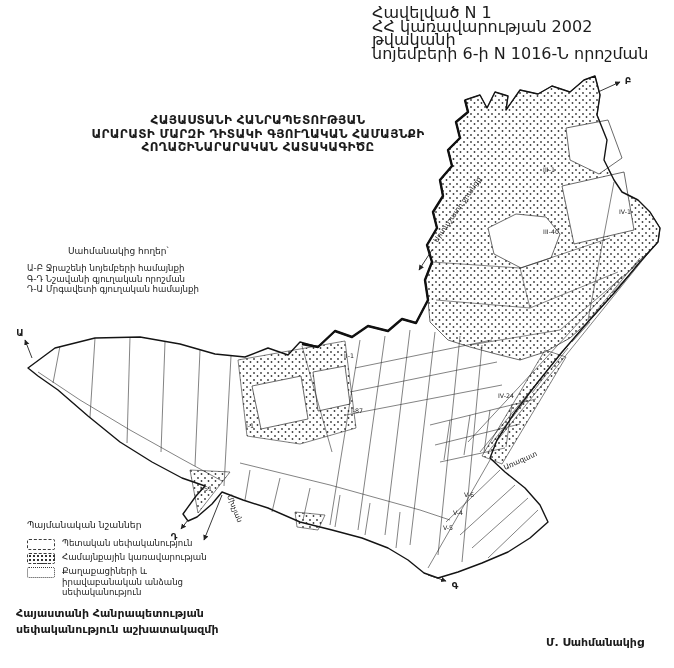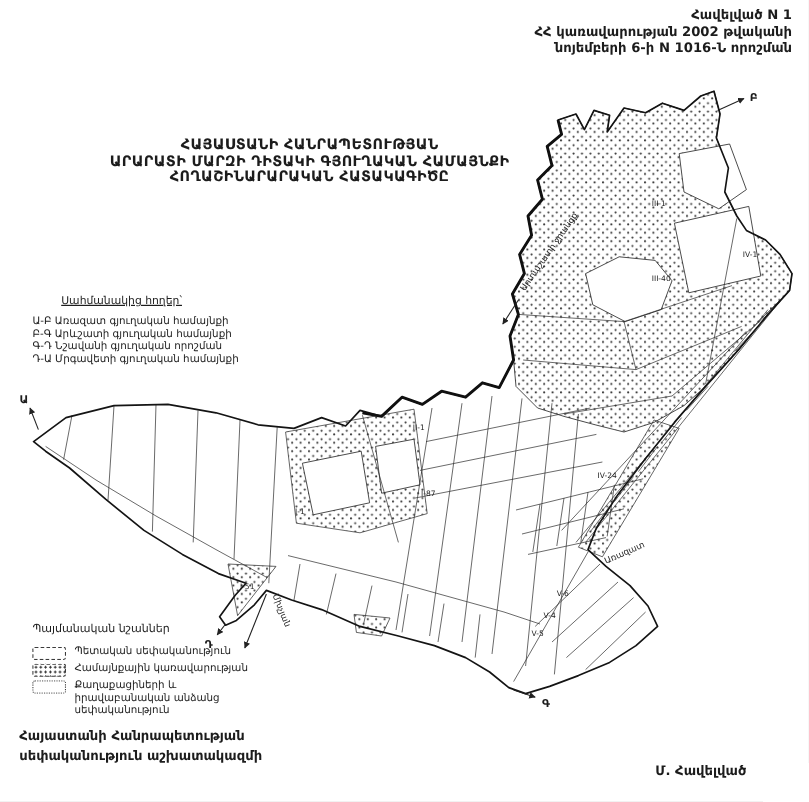--- a/index.html
+++ b/index.html
@@ -1,26 +1,26 @@
 <!DOCTYPE html>
 <html><head>
 <meta charset="utf-8">
 <style>
   html,body{margin:0;padding:0;background:#e8e8e8;}
   .page{
     position:relative;width:674px;height:668px;background:#ffffff;
     font-family:"DejaVu Sans",sans-serif;color:#1c1c1c;overflow:hidden;
   }
   .abs{position:absolute;}
-  .appendix{left:372px;top:6px;width:288px;text-align:right;
-    font-size:11px;line-height:13.5px;font-weight:bold;}
+  .appendix{left:372px;top:6px;width:288px;text-align:left;
+    font-size:16px;line-height:13.5px;font-weight:normal;}
   .map-title{left:48px;top:114px;width:420px;text-align:center;
     font-size:12px;line-height:13.5px;font-weight:bold;letter-spacing:.3px;}
   .adjacent{left:27px;top:246px;font-size:8.6px;line-height:10.8px;}
-  .adjacent .hd{margin-left:24px;margin-bottom:6px;font-size:9px;text-decoration:underline;}
+  .adjacent .hd{margin-left:41px;margin-bottom:6px;font-size:9px;}
   .legend{left:27px;top:519px;font-size:8.6px;}
   .legend .hd{margin-bottom:8px;font-size:9.2px;}
   .lg-row{display:flex;align-items:flex-start;margin-bottom:2px;}
   .sw{width:26px;height:9px;border:1px dashed #3a3a3a;border-radius:2px;
     flex:0 0 auto;margin-right:7px;margin-top:1px;background:#fff;}
   .sw.dots{background-image:radial-gradient(circle,#333 0.8px,rgba(0,0,0,0) 1px);
     background-size:4px 4px;}
   .sw.dotted-border{border-style:dotted;}
   .lg-row .lb{max-width:160px;line-height:10.5px;}
   .footer{left:16px;top:606px;font-size:11px;line-height:15.5px;font-weight:bold;}
@@ -140,22 +140,21 @@
   </div>
 
   <div class="abs map-title">
     <div>ՀԱՅԱՍՏԱՆԻ ՀԱՆՐԱՊԵՏՈՒԹՅԱՆ</div>
     <div>ԱՐԱՐԱՏԻ ՄԱՐԶԻ ԴԻՏԱԿԻ ԳՅՈՒՂԱԿԱՆ ՀԱՄԱՅՆՔԻ</div>
     <div>ՀՈՂԱՇԻՆԱՐԱՐԱԿԱՆ ՀԱՏԱԿԱԳԻԾԸ</div>
   </div>
 
   <div class="abs adjacent">
     <div class="hd">Սահմանակից հողեր՝</div>
-    <div>Ա-Բ Առազատ գյուղական համայնքի</div>
-    <div>Բ-Գ Արևշատի գյուղական համայնքի</div>
+    <div>Ա-Բ Ջրաշենի նոյեմբերի համայնքի</div>
     <div>Գ-Դ Նշավանի գյուղական որոշման</div>
     <div>Դ-Ա Մրգավետի գյուղական համայնքի</div>
   </div>
 
   <div class="abs legend">
     <div class="hd">Պայմանական նշաններ</div>
     <div class="lg-row">
       <span class="sw"></span>
       <span class="lb">Պետական սեփականություն</span>
     </div>
@@ -167,15 +166,15 @@
       <span class="sw dotted-border"></span>
       <span class="lb">Քաղաքացիների և իրավաբանական անձանց սեփականություն</span>
     </div>
   </div>
 
   <div class="abs footer">
     <div>Հայաստանի Հանրապետության</div>
     <div>սեփականություն աշխատակազմի</div>
   </div>
 
-  <div class="abs signature">Մ. Հավելված</div>
+  <div class="abs signature">Մ. Սահմանակից</div>
 
 </div>
 
 </body></html>

